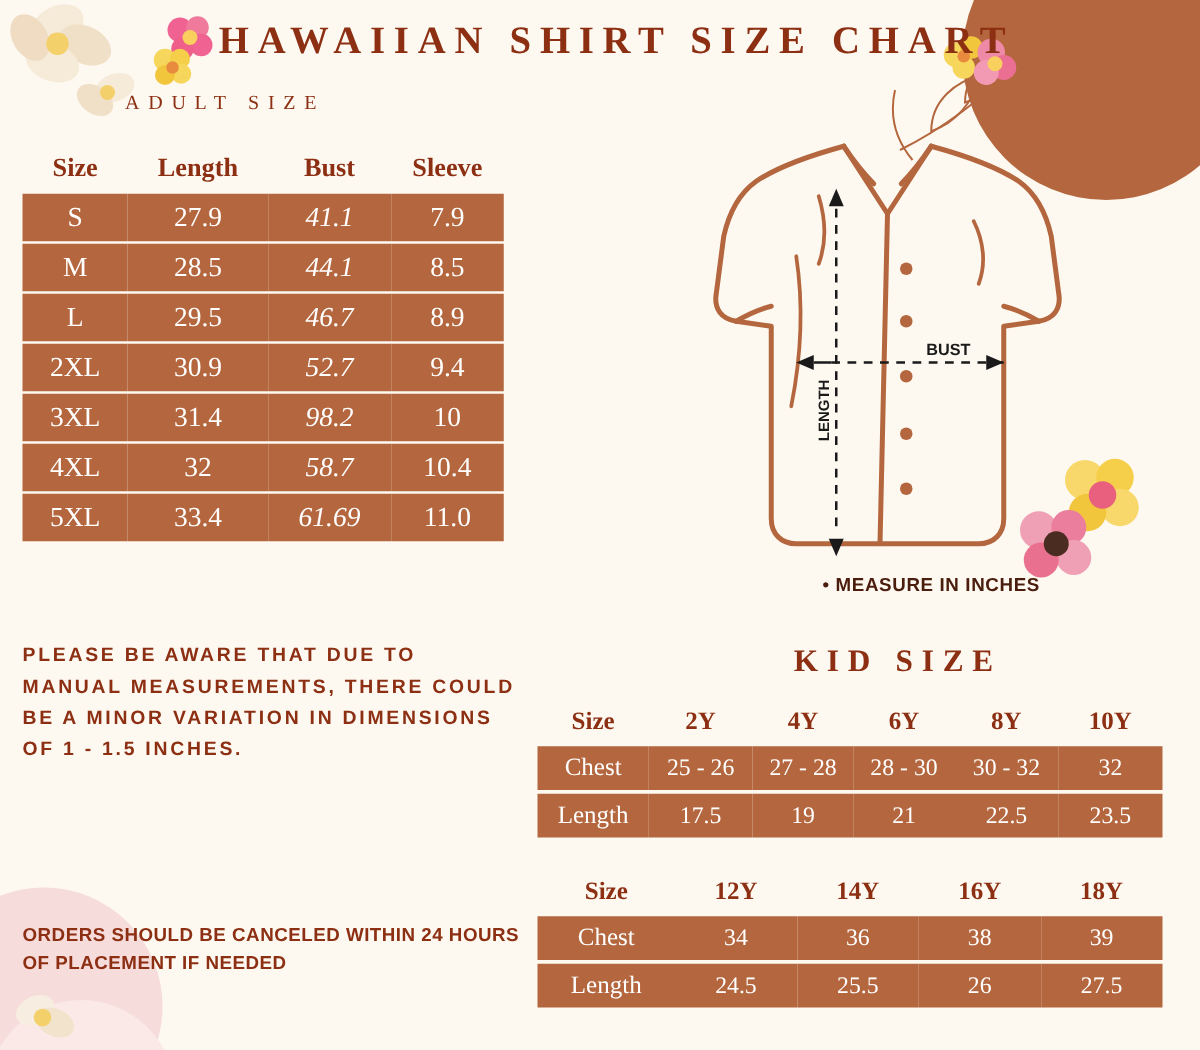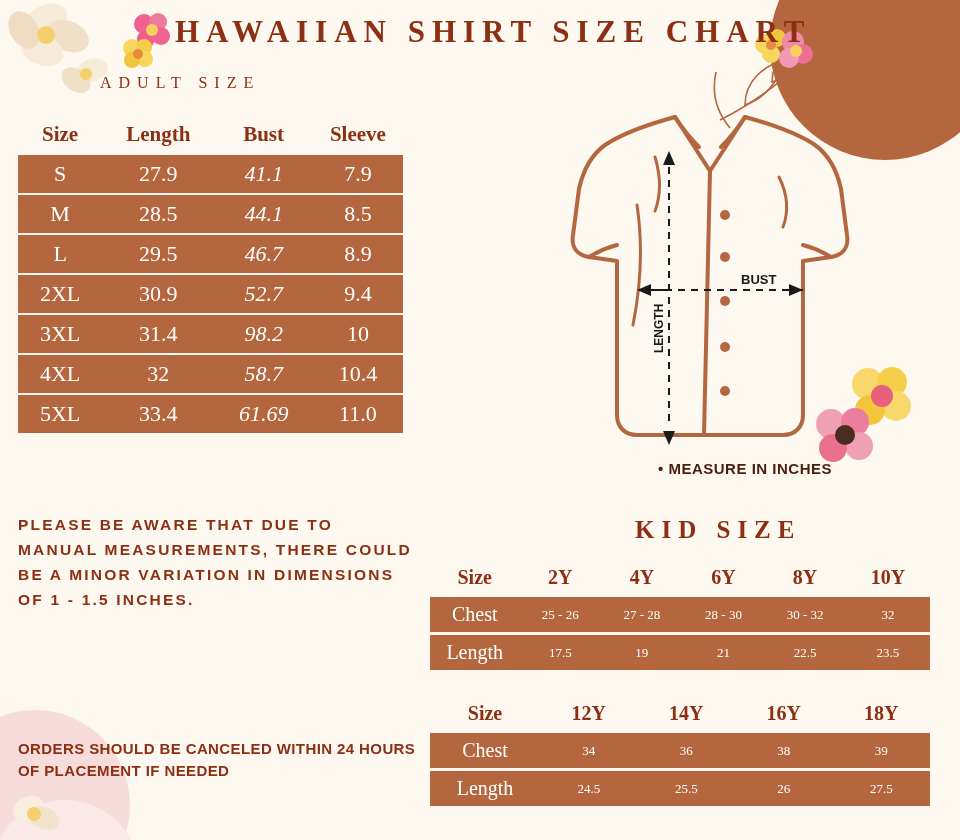--- a/index.html
+++ b/index.html
@@ -91,21 +91,21 @@
     position:absolute;border-collapse:separate;border-spacing:0 3px;
     width:500px;
   }
   .kid1{left:430px;top:560px;}
   .kid2{left:430px;top:696px;}
   .kid-table th{
     font-size:20px;color:#8c2f12;font-weight:bold;text-align:center;padding:3px 0 5px 0;
   }
   .kid-table th.lab, .kid-table td.lab{text-align:center;}
   .kid-table td{
-    background:#b4673e;color:#fff;font-size:13px;text-align:center;padding:6px 0;
+    background:#b4673e;color:#fff;font-size:19px;text-align:center;padding:6px 0;
   }
   .kid-table td.lab{
     font-size:20px;
   }
   .kid-table col.c0{width:100px;}
   .kid-table col.c1{width:100px;}
   .kid-table col.c2{width:100px;}
   .kid-table col.c3{width:100px;}
   .kid-table col.c4{width:100px;}
   .kid2-wrap col.k0{width:110px;}

